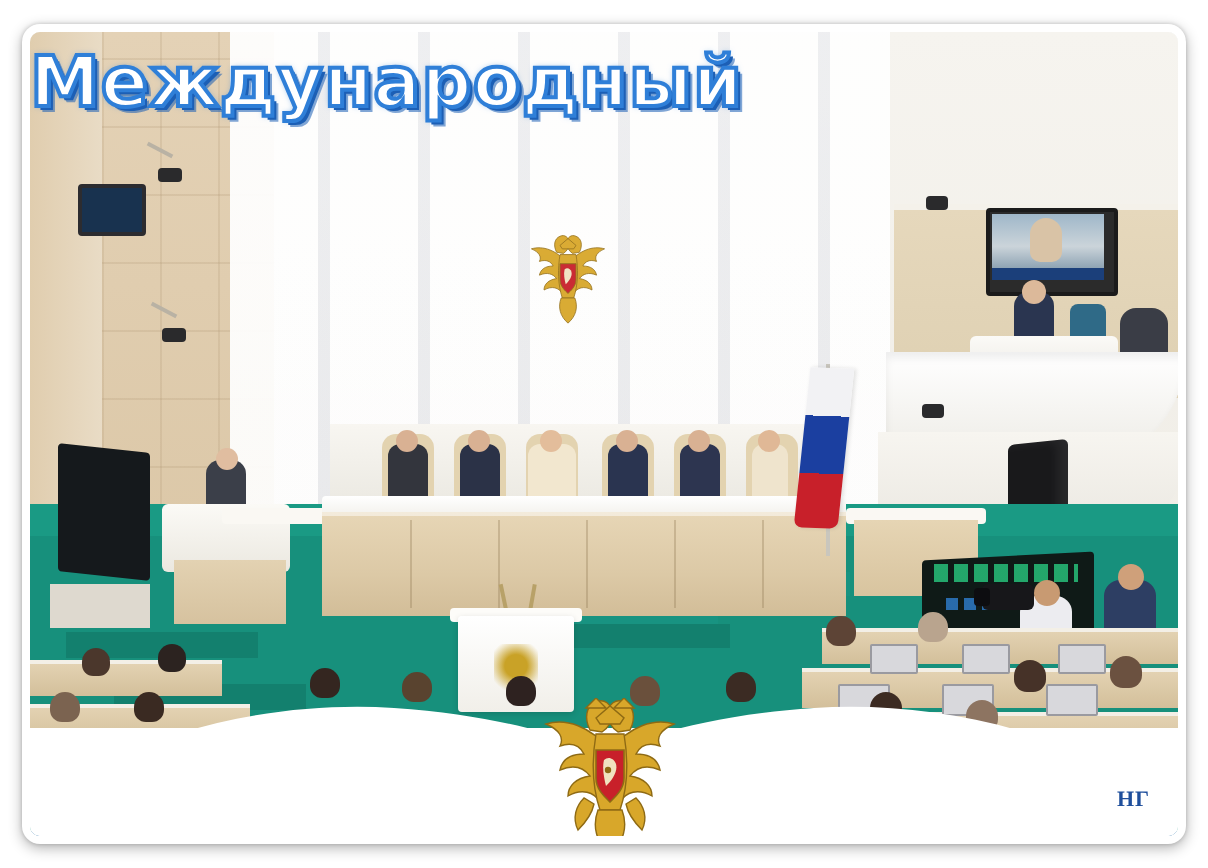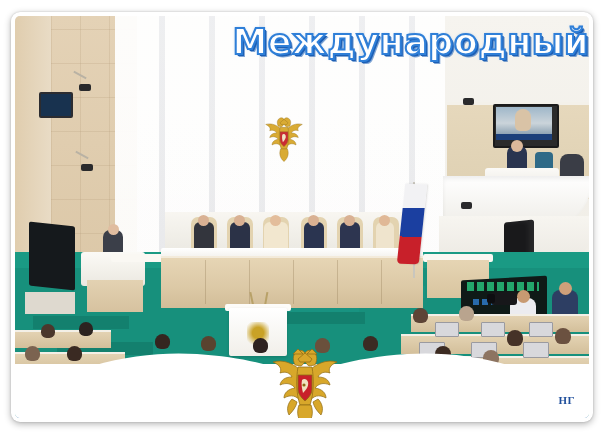--- a/index.html
+++ b/index.html
@@ -144,21 +144,21 @@
   #camera{left:476px;top:276px;width:26px;height:13px;background:#17171a;border-radius:3px;}
   #camera2{left:472px;top:278px;width:8px;height:9px;background:#0d0d10;border-radius:2px;}
   #standman{left:537px;top:274px;width:26px;height:40px;background:#2d3e63;border-radius:8px 8px 0 0;}
   #standmanH{left:544px;top:266px;width:13px;height:13px;border-radius:50%;background:#cfa07a;}
 
   
   #ribbons{left:0;top:292px;width:574px;height:110px;}
   #whiteBase{left:0;top:348px;width:574px;height:54px;background:#ffffff;}
 
   
-  #title{position:absolute;left:0;top:10px;width:574px;text-align:right;
+  #title{position:absolute;left:0;top:10px;width:574px;text-align:left;
         font-family:"DejaVu Sans",sans-serif;font-weight:bold;
         line-height:.96;letter-spacing:.5px;
         color:#ffffff;
         -webkit-text-stroke:2px #2f7fd8;
         text-shadow:
            2px 2px 0 #1c5fb5,
            3px 3px 0 rgba(28,95,181,.55),
            0 0 3px rgba(47,127,216,.6);}
   .tline{display:block;}
   #l1{font-size:35px;}

